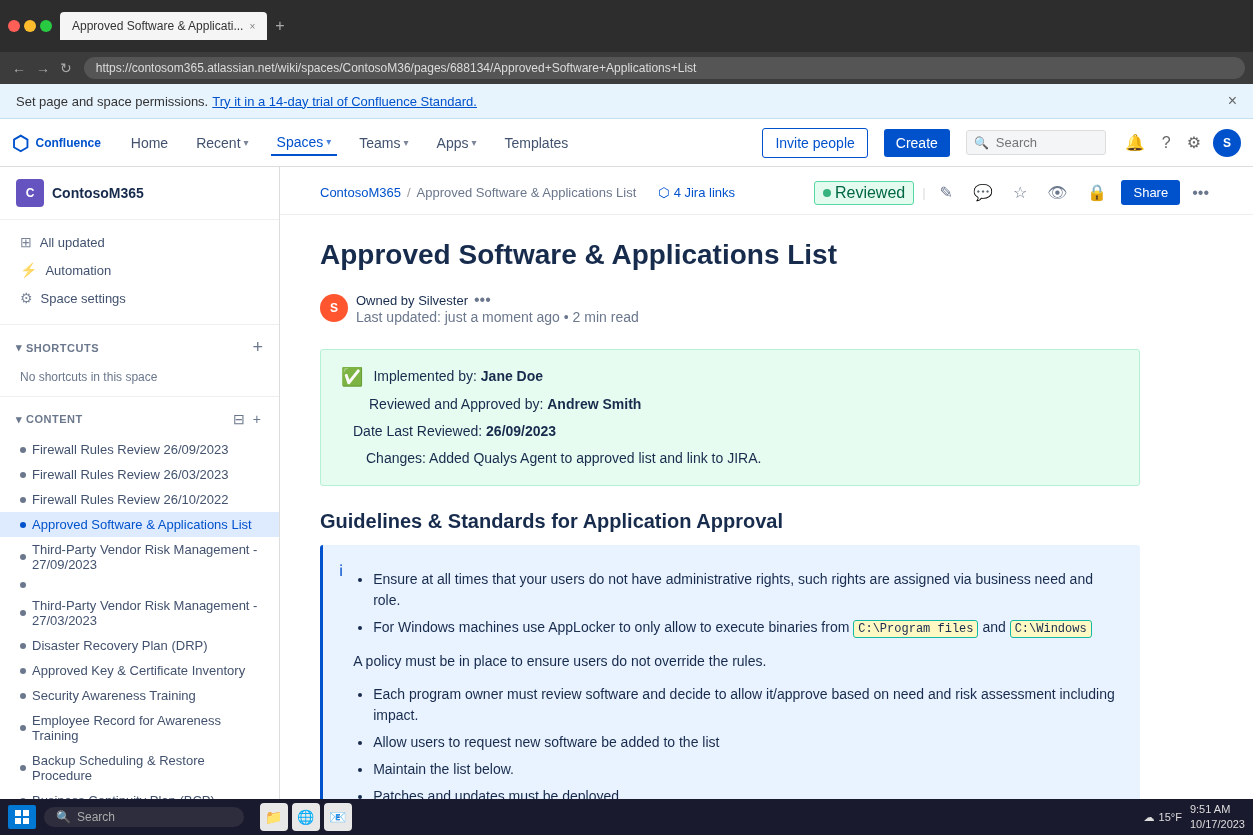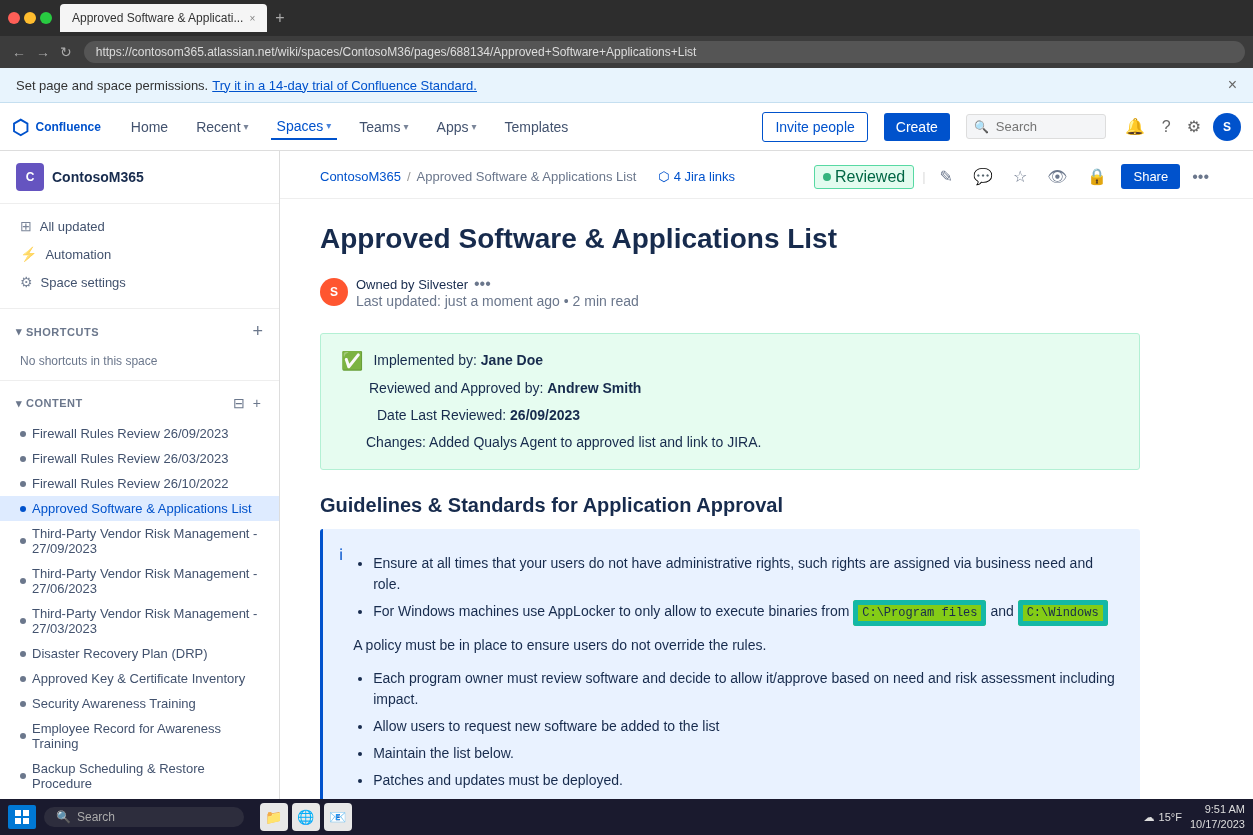--- a/index.html
+++ b/index.html
@@ -1,19 +1,19 @@
 <!DOCTYPE html>
 <html><head>
   <meta charset="utf-8">
   <style>
     * { box-sizing: border-box; margin: 0; padding: 0; }
     body { font-family: -apple-system, BlinkMacSystemFont, 'Segoe UI', sans-serif; font-size: 14px; background: #fff; overflow: hidden; }
 
     
-    .browser-chrome { background: #2d2d2d; height: 36px; display: flex; align-items: center; padding: 0 8px; gap: 8px; }
+    .browser-chrome { background: #2d2d2d; height: 52px; display: flex; align-items: center; padding: 0 8px; gap: 8px; }
     .browser-controls { display: flex; gap: 4px; align-items: center; }
     .browser-btn { width: 12px; height: 12px; border-radius: 50%; border: none; cursor: pointer; }
     .btn-red { background: #ff5f57; }
     .btn-yellow { background: #ffbd2e; }
     .btn-green { background: #28ca41; }
     .tab-bar { display: flex; align-items: center; gap: 4px; flex: 1; }
     .browser-tab { background: #3c3c3c; color: #ccc; padding: 4px 12px; border-radius: 4px 4px 0 0; font-size: 12px; display: flex; align-items: center; gap: 6px; height: 28px; }
     .browser-tab.active { background: #f5f5f5; color: #333; }
     .tab-close { cursor: pointer; opacity: 0.6; font-size: 10px; }
     .new-tab { color: #aaa; cursor: pointer; font-size: 16px; padding: 0 4px; }
@@ -109,31 +109,31 @@
     
     .blue-panel { background: #e9f2ff; border-left: 3px solid #0052cc; border-radius: 3px; padding: 12px 16px; display: flex; gap: 10px; }
     .blue-icon { color: #0052cc; font-size: 16px; flex-shrink: 0; margin-top: 2px; }
     .blue-content { flex: 1; font-size: 14px; color: #172b4d; line-height: 1.6; }
 
     .bullet-list { margin: 12px 0 12px 20px; }
     .bullet-list li { margin-bottom: 6px; font-size: 14px; color: #172b4d; line-height: 1.5; }
     
     .policy-text { font-size: 14px; color: #172b4d; line-height: 1.6; margin: 10px 0; }
     
-    code { background: #84cc16; border: 5px solid #14b8a6; border-radius: 3px; padding: 1px 4px; font-family: 'Courier New', monospace; font-size: 12px; color: #172b4d; }
+    code { background: #fef9c3; border: 1px solid #14b8a6; border-radius: 3px; padding: 1px 4px; font-family: 'Courier New', monospace; font-size: 12px; color: #172b4d; }
 
     
     .taskbar { background: #1a1a2e; height: 36px; display: flex; align-items: center; padding: 0 8px; gap: 8px; position: fixed; bottom: 0; width: 1253px; }
     .taskbar-start { background: #0078d4; width: 28px; height: 24px; display: flex; align-items: center; justify-content: center; border-radius: 2px; cursor: pointer; }
     .taskbar-search { background: #2d2d3d; border-radius: 12px; padding: 3px 12px; display: flex; align-items: center; gap: 6px; font-size: 12px; color: #aaa; cursor: pointer; width: 200px; }
     .taskbar-apps { display: flex; gap: 4px; align-items: center; margin-left: 8px; }
     .taskbar-app { width: 28px; height: 28px; border-radius: 4px; display: flex; align-items: center; justify-content: center; cursor: pointer; font-size: 14px; }
     .taskbar-spacer { flex: 1; }
     .taskbar-right { display: flex; align-items: center; gap: 8px; }
-    .taskbar-time { color: #ddd; font-size: 11px; text-align: right; line-height: 1.4; }
+    .taskbar-time { color: #ddd; font-size: 11px; text-align: left; line-height: 1.4; }
     .taskbar-weather { color: #ddd; font-size: 11px; display: flex; align-items: center; gap: 4px; }
   </style>
 </head>
 <body>
 
 <div class="browser-chrome">
   <div class="browser-controls">
     <button class="browser-btn btn-red"></button>
     <button class="browser-btn btn-yellow"></button>
     <button class="browser-btn btn-green"></button>
@@ -265,21 +265,20 @@
       <div class="sidebar-nav-item active">
         <span class="bullet active"></span>
         <span>Approved Software &amp; Applications List</span>
       </div>
       <div class="sidebar-nav-item">
         <span class="bullet"></span>
         <span>Third-Party Vendor Risk Management - 27/09/2023</span>
       </div>
       <div class="sidebar-nav-item">
         <span class="bullet"></span>
-        <span>Third-Party Vendor Risk Management - 27/06/2023</span>
       </div>
       <div class="sidebar-nav-item">
         <span class="bullet"></span>
         <span>Third-Party Vendor Risk Management - 27/03/2023</span>
       </div>
       <div class="sidebar-nav-item">
         <span class="bullet"></span>
         <span>Disaster Recovery Plan (DRP)</span>
       </div>
       <div class="sidebar-nav-item">
@@ -356,21 +355,21 @@
             <span>Implemented by:</span>
             <span class="info-bold">Jane Doe</span>
           </span>
         </div>
         <div class="info-box-row" style="margin-left:28px;">
           <span class="info-text">
             <span>Reviewed and Approved by:</span>
             <span class="info-bold">Andrew Smith</span>
           </span>
         </div>
-        <div class="info-box-row" style="margin-left:36px;">
+        <div class="info-box-row" style="margin-left:12px;">
           <span class="info-text">
             <span>Date Last Reviewed:</span>
             <span class="info-bold">26/09/2023</span>
           </span>
         </div>
         <div class="info-box-row" style="margin-left:25px;">
           <span class="info-text">
             <span>Changes:</span>
             <span>Added Qualys Agent to approved list and link to JIRA.</span>
           </span>

